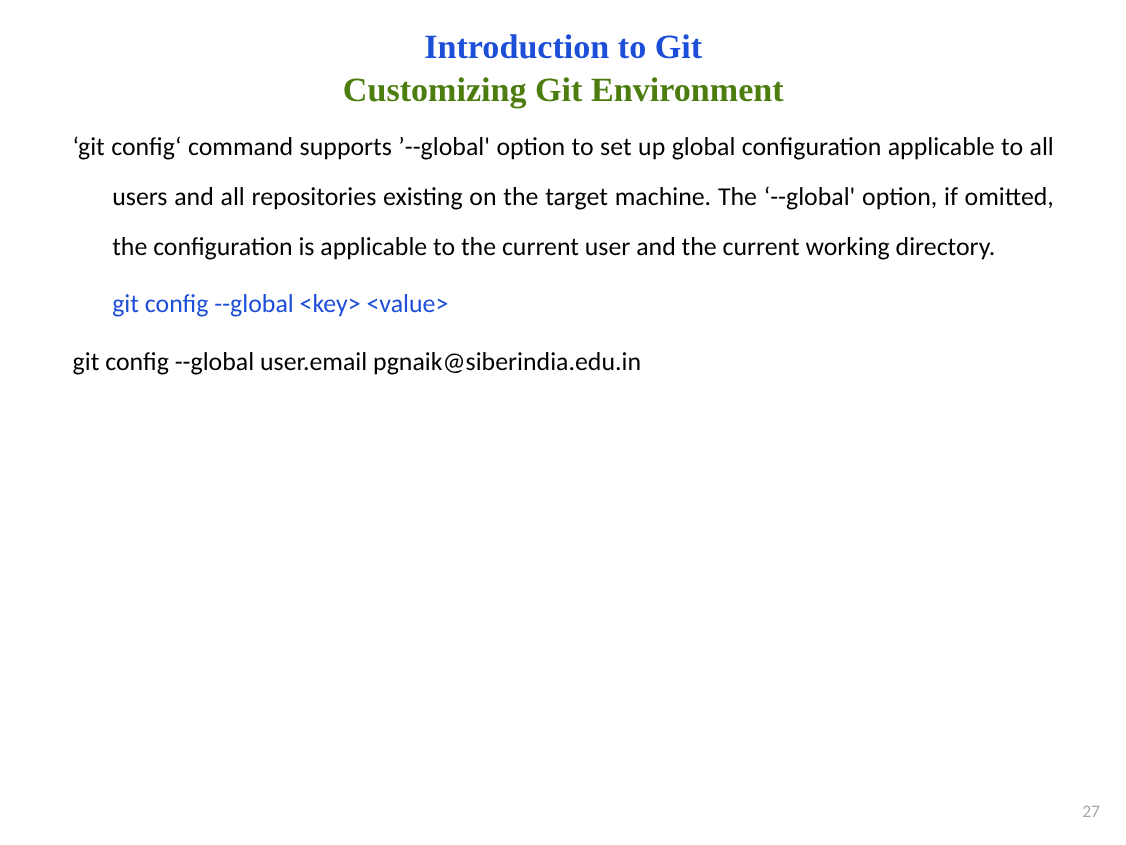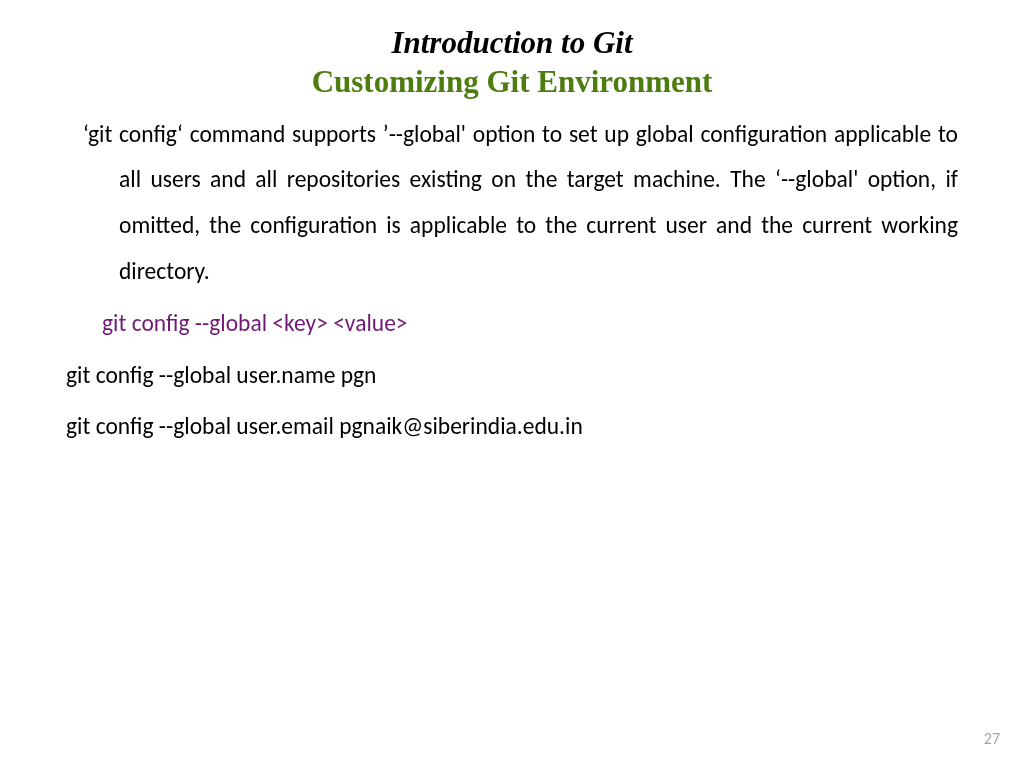--- a/index.html
+++ b/index.html
@@ -8,23 +8,22 @@
     width: 1024px;
     height: 768px;
     position: relative;
     padding: 24px 66px 40px 66px;
   }
   .title-block { text-align: center; margin-bottom: 10px; }
   .title-main {
     font-family: "Times New Roman", Times, serif;
     font-weight: bold;
     font-size: 31px;
-    color: #000000;
+    color: #1d4ed8;
     line-height: 1.25;
-    font-style: italic;
   }
   .title-sub {
     font-family: "Times New Roman", Times, serif;
     font-weight: bold;
     font-size: 31px;
     color: #4d7c0f;
     line-height: 1.25;
   }
   .body {
     font-size: 23.5px;
@@ -34,27 +33,26 @@
   }
   .heading {
     margin-bottom: 6px;
   }
   .para-justify {
     text-align: justify;
     text-justify: inter-word;
     padding-left: 36px;
     text-indent: -36px;
     margin-bottom: 6px;
-    margin-left: 17px;
   }
   .para {
     margin-bottom: 6px;
   }
   .syntax-code {
-    color: #701a75;
+    color: #1d4ed8;
     padding-left: 36px;
     margin-bottom: 6px;
   }
   .page-num {
     position: absolute;
     right: 24px;
     bottom: 20px;
     font-size: 16px;
     color: #A6A6A6;
     font-family: Calibri, Arial, sans-serif;
@@ -66,18 +64,17 @@
 <div class="slide">
 
   <div class="title-block">
     <div class="title-main">Introduction to Git</div>
     <div class="title-sub">Customizing Git Environment</div>
   </div>
 
   <div class="body">
     <div class="para-justify">‘git config‘ command supports ’--global' option to set up global configuration applicable to all users and all repositories existing on the target machine. The ‘--global' option, if omitted, the configuration is applicable to the current user and the current working directory.</div>
     <div class="syntax-code">git config --global &lt;key&gt; &lt;value&gt;</div>
-    <div class="para">git config --global user.name pgn</div>
     <div class="para">git config --global user.email pgnaik@siberindia.edu.in</div>
   </div>
 
   <div class="page-num">27</div>
 </div>
 
 </body></html>

